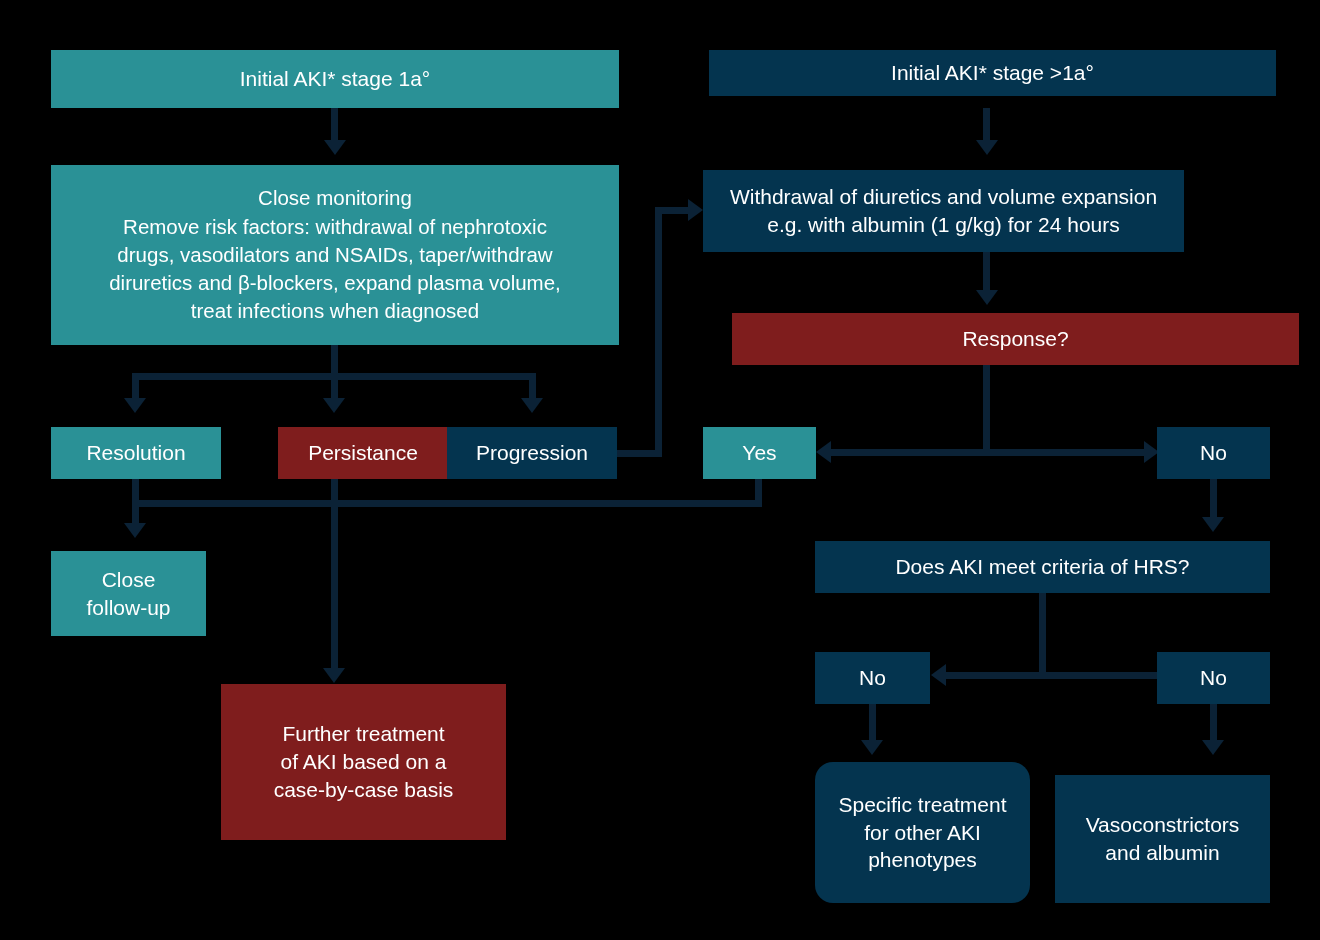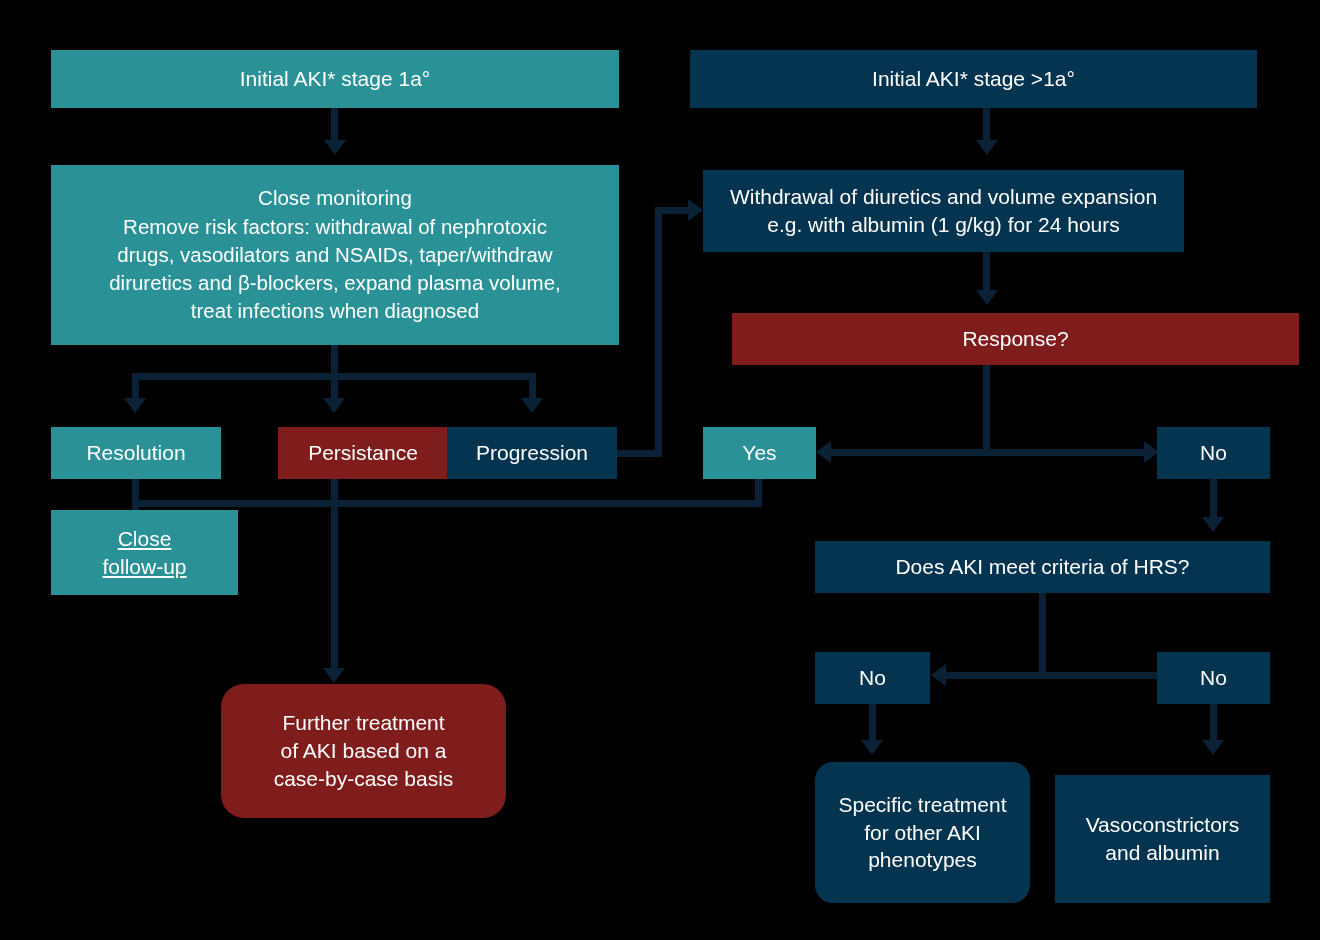--- a/index.html
+++ b/index.html
@@ -93,31 +93,31 @@
   <div class="conn v" style="left:655px; top:207px; width:7px; height:250px;"></div>
   <div class="conn h" style="left:655px; top:207px; width:34px; height:7px;"></div>
   <div class="arrow right" style="left:688px; top:199px;"></div>
 
   <div class="conn v" style="left:132px; top:479px; width:7px; height:28px;"></div>
   <div class="conn h" style="left:132px; top:500px; width:630px; height:7px;"></div>
   <div class="conn v" style="left:755px; top:479px; width:7px; height:28px;"></div>
   <div class="conn v" style="left:132px; top:500px; width:7px; height:28px;"></div>
   <div class="arrow down" style="left:124px; top:523px;"></div>
 
-  <div class="node teal" style="left:51px; top:510px; width:187px; height:85px;text-decoration:underline;">Close
+  <div class="node teal" style="left:51px; top:551px; width:155px; height:85px;">Close
 follow-up</div>
 
   <div class="conn v" style="left:331px; top:479px; width:7px; height:195px;"></div>
   <div class="arrow down" style="left:323px; top:668px;"></div>
 
-  <div class="node blue" style="left:192px; top:684px; width:285px; height:134px;border-radius:23px;">Further treatment
+  <div class="node blue" style="left:192px; top:684px; width:285px; height:156px;">Further treatment
 of AKI based on a
 case-by-case basis</div>
 
-  <div class="node navy" style="left:690px; top:50px; width:567px; height:58px;">Initial AKI* stage &gt;1a°</div>
+  <div class="node navy" style="left:709px; top:50px; width:567px; height:46px;">Initial AKI* stage &gt;1a°</div>
 
   <div class="conn v" style="left:983px; top:108px; width:7px; height:40px;"></div>
   <div class="arrow down" style="left:976px; top:140px;"></div>
 
   <div class="node navy" style="left:703px; top:170px; width:481px; height:82px;">Withdrawal of diuretics and volume expansion
 e.g. with albumin (1 g/kg) for 24 hours</div>
 
   <div class="conn v" style="left:983px; top:252px; width:7px; height:45px;"></div>
   <div class="arrow down" style="left:976px; top:290px;"></div>
 

